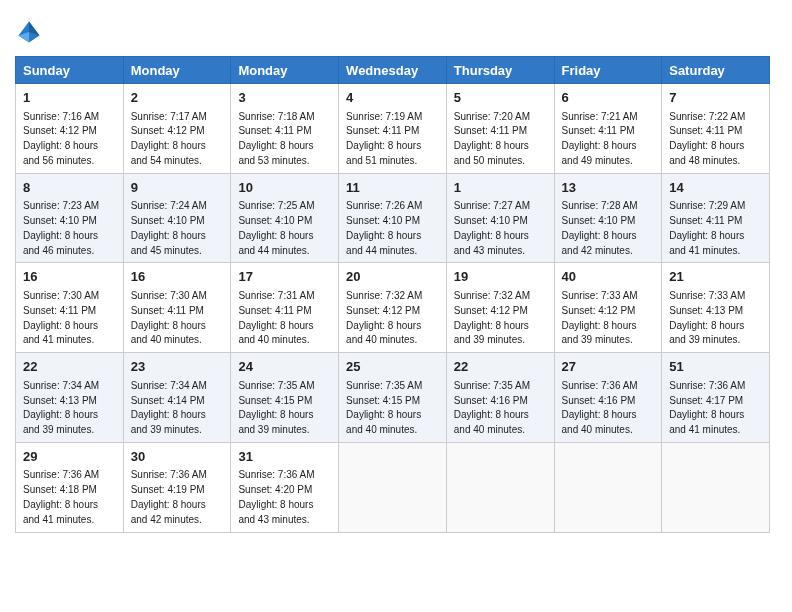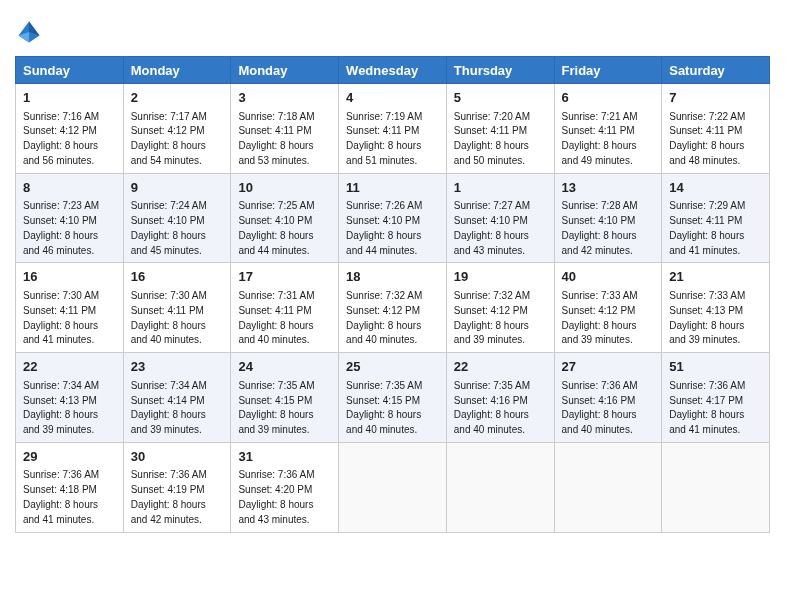--- a/index.html
+++ b/index.html
@@ -173,21 +173,21 @@
           <td><span class="day-num">14</span>
 <span class="day-detail">Sunrise: 7:29 AM<br>Sunset: 4:11 PM<br>Daylight: 8 hours and 41 minutes.</span></td>
         </tr>
         <tr>
           <td><span class="day-num">16</span>
 <span class="day-detail">Sunrise: 7:30 AM<br>Sunset: 4:11 PM<br>Daylight: 8 hours and 41 minutes.</span></td>
           <td><span class="day-num">16</span>
 <span class="day-detail">Sunrise: 7:30 AM<br>Sunset: 4:11 PM<br>Daylight: 8 hours and 40 minutes.</span></td>
           <td><span class="day-num">17</span>
 <span class="day-detail">Sunrise: 7:31 AM<br>Sunset: 4:11 PM<br>Daylight: 8 hours and 40 minutes.</span></td>
-          <td><span class="day-num">18</span>
+          <td><span class="day-num">20</span>
 <span class="day-detail">Sunrise: 7:32 AM<br>Sunset: 4:12 PM<br>Daylight: 8 hours and 40 minutes.</span></td>
           <td><span class="day-num">19</span>
 <span class="day-detail">Sunrise: 7:32 AM<br>Sunset: 4:12 PM<br>Daylight: 8 hours and 39 minutes.</span></td>
           <td><span class="day-num">40</span>
 <span class="day-detail">Sunrise: 7:33 AM<br>Sunset: 4:12 PM<br>Daylight: 8 hours and 39 minutes.</span></td>
           <td><span class="day-num">21</span>
 <span class="day-detail">Sunrise: 7:33 AM<br>Sunset: 4:13 PM<br>Daylight: 8 hours and 39 minutes.</span></td>
         </tr>
         <tr>
           <td><span class="day-num">22</span>

